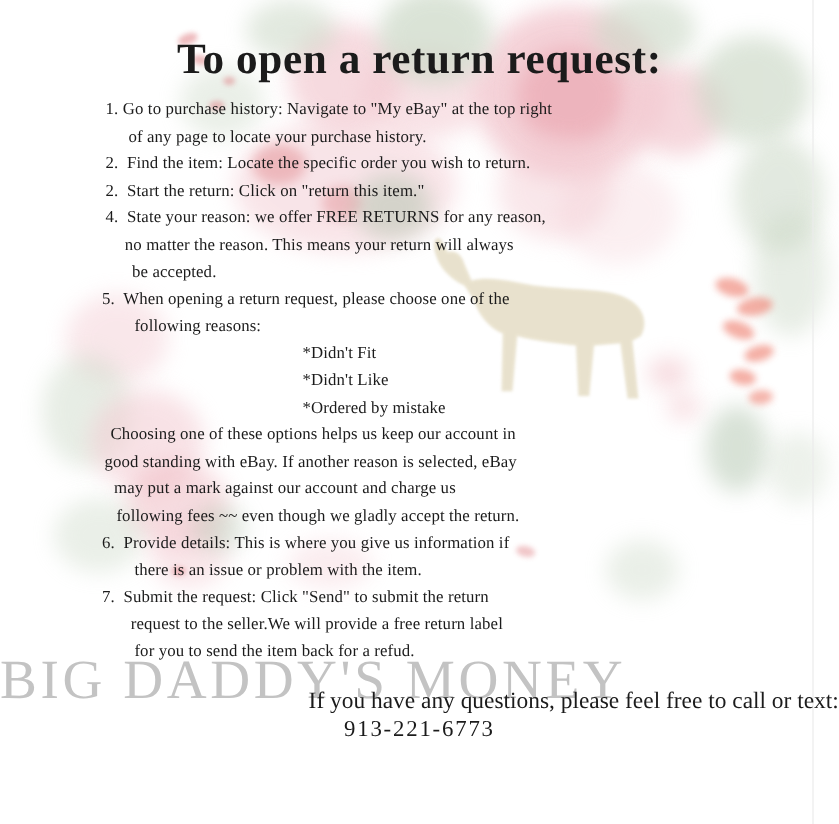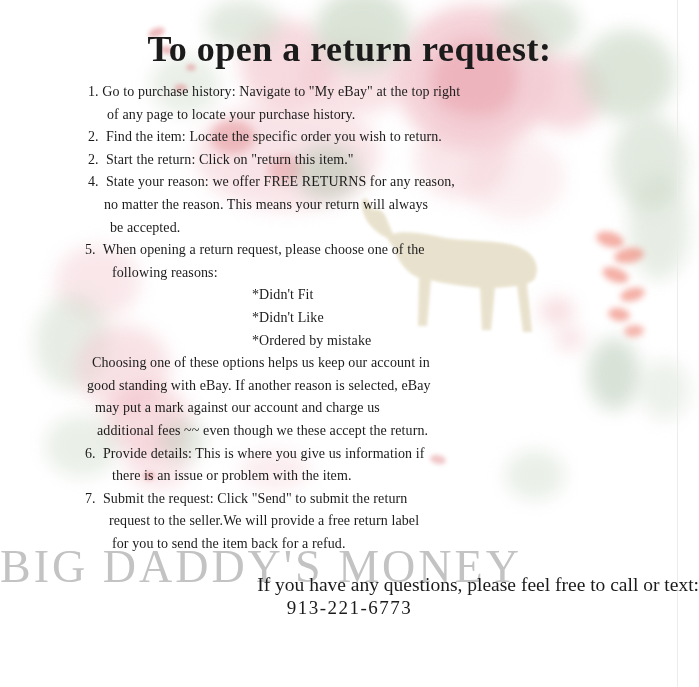--- a/index.html
+++ b/index.html
@@ -173,21 +173,21 @@
         <div class="line" style="left: 104px; top: 194px;">no matter the reason. This means your return will always</div>
         <div class="line" style="left: 110px; top: 217px;">be accepted.</div>
         <div class="line" style="left: 85px; top: 239px;">5.  When opening a return request, please choose one of the</div>
         <div class="line" style="left: 112px; top: 262px;">following reasons:</div>
         <div class="line" style="left: 252px; top: 284px;">*Didn't Fit</div>
         <div class="line" style="left: 252px; top: 307px;">*Didn't Like</div>
         <div class="line" style="left: 252px; top: 330px;">*Ordered by mistake</div>
         <div class="line" style="left: 92px; top: 352px;">Choosing one of these options helps us keep our account in</div>
         <div class="line" style="left: 87px; top: 375px;">good standing with eBay. If another reason is selected, eBay</div>
         <div class="line" style="left: 95px; top: 397px;">may put a mark against our account and charge us</div>
-        <div class="line" style="left: 97px; top: 420px;">additional fees ~~ even though we these accept the return.</div>
+        <div class="line" style="left: 97px; top: 420px;">following fees ~~ even though we gladly accept the return.</div>
         <div class="line" style="left: 85px; top: 443px;">6.  Provide details: This is where you give us information if</div>
         <div class="line" style="left: 112px; top: 465px;">there is an issue or problem with the item.</div>
         <div class="line" style="left: 85px; top: 488px;">7.  Submit the request: Click "Send" to submit the return</div>
         <div class="line" style="left: 109px; top: 510px;">request to the seller.We will provide a free return label</div>
         <div class="line" style="left: 112px; top: 533px;">for you to send the item back for a refud.</div>
       </div>
     <div class="footer-note">If you have any questions, please feel free to call or text:</div>
     <div class="phone">913-221-6773</div>
   </div>
 

